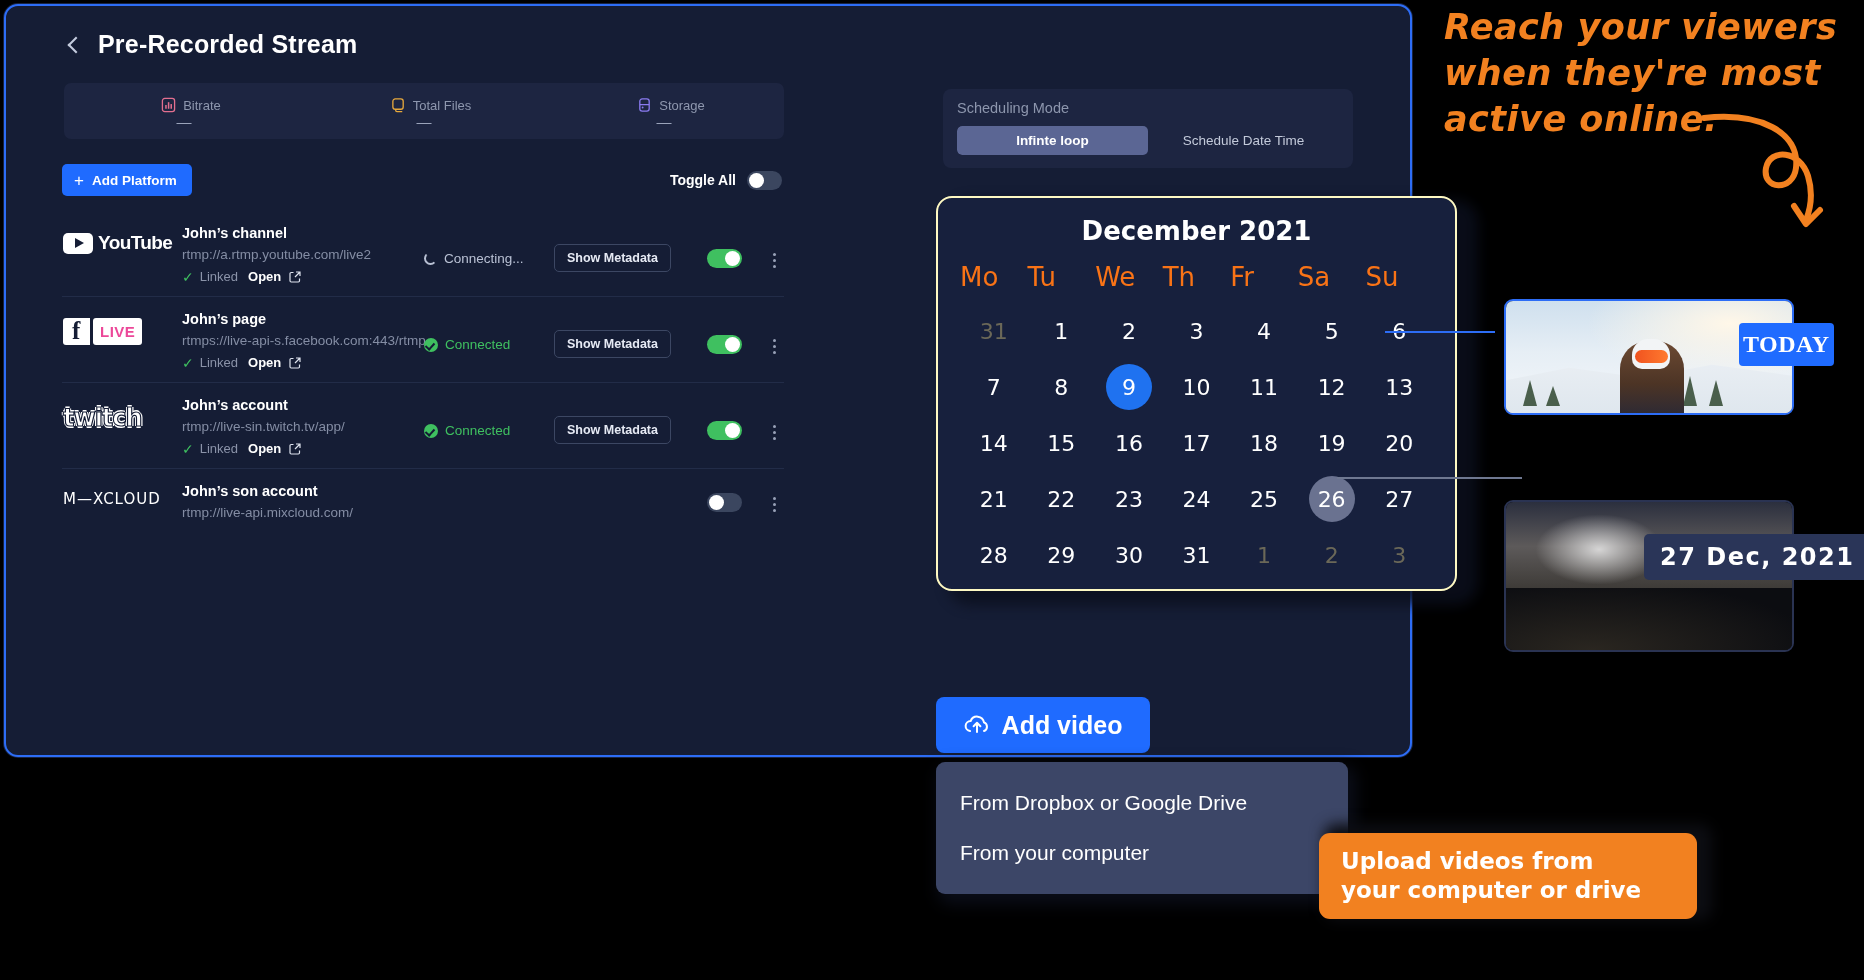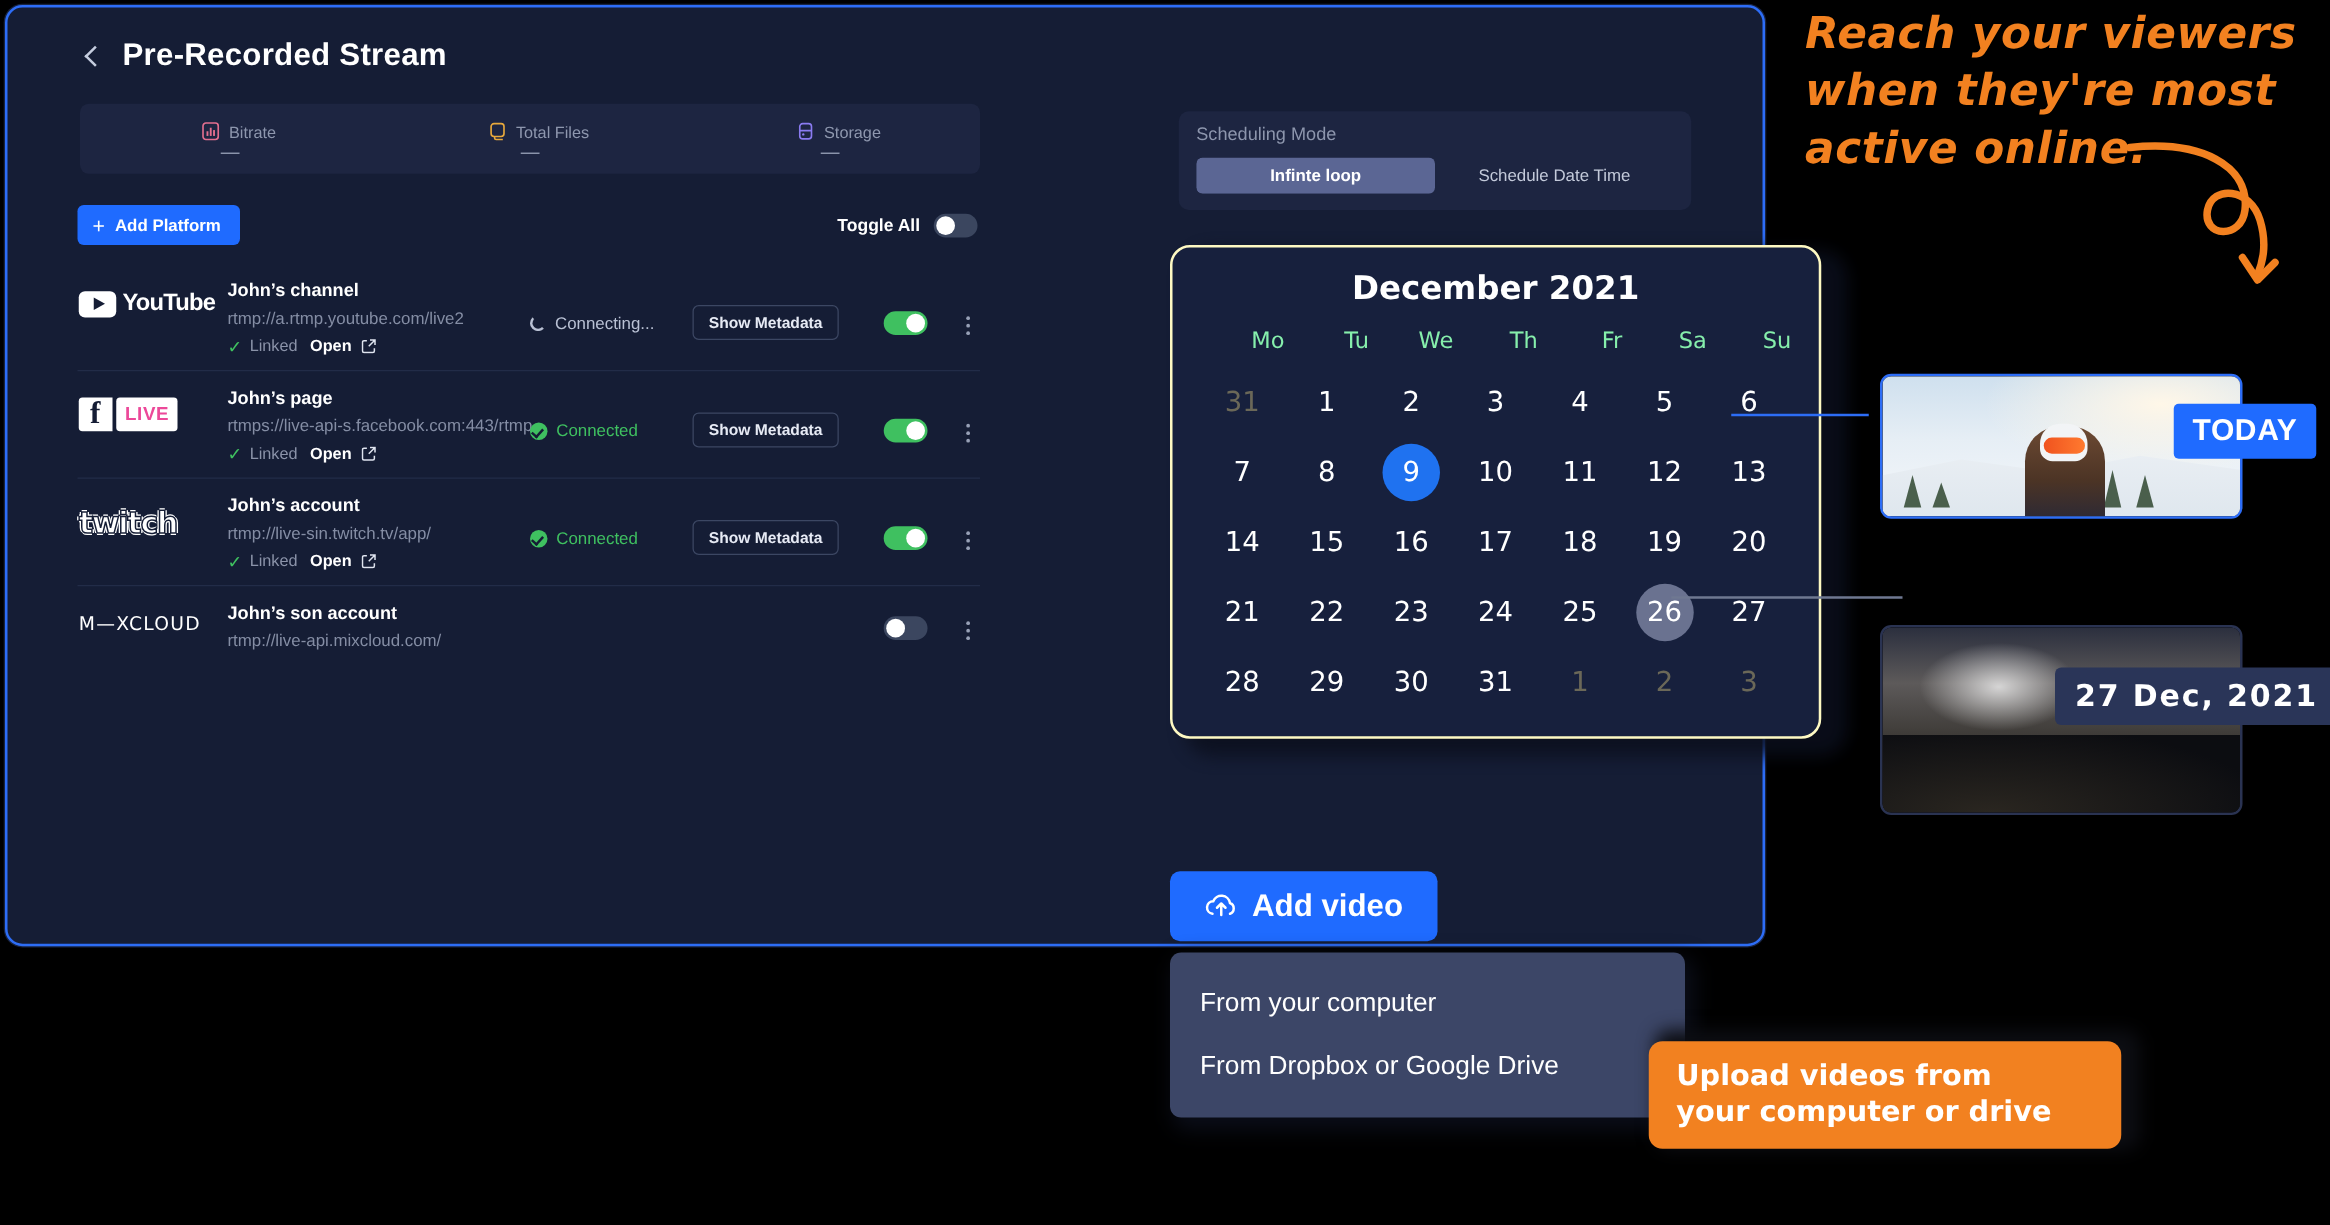--- a/index.html
+++ b/index.html
@@ -136,21 +136,21 @@
     background: #0b0f1d; border-radius: 22px; filter: blur(7px); opacity: .85;
   }
   .calendar {
     position: absolute; left: 936px; top: 196px; width: 521px; height: 395px;
     background: #17203d; border: 2px solid #fef9c3; border-radius: 16px;
     padding: 18px 22px;
   }
   .cal-title { text-align: center; color: #ffffff; font-size: 26px; font-weight: bold;
     font-family: "DejaVu Sans", sans-serif; margin-bottom: 16px; }
   .cal-grid { display: grid; grid-template-columns: repeat(7, 1fr); row-gap: 6px; }
-  .cal-dow { text-align: right; color: #86efac; font-size: 18px; font-family: "DejaVu Sans", sans-serif;
+  .cal-dow { text-align: left; color: #f97316; font-size: 26px; font-family: "DejaVu Sans", sans-serif;
              padding-bottom: 10px; }
   .cal-cell { height: 50px; display: flex; align-items: flex-start; justify-content: center;
     color: #ffffff; font-size: 22px; font-family: "DejaVu Sans", sans-serif; cursor: pointer; position: relative; }
   .cal-cell.muted { color: #6b6858; }
   .cal-cell .pill { width: 46px; height: 46px; border-radius: 50%; display: flex;
     align-items: center; justify-content: center; }
   .cal-cell.selected .pill { background: #1f72f0; }
   .cal-cell.hover .pill { background: #6a7290; }
 
   
@@ -203,22 +203,22 @@
   .ski .goggle { position: absolute; left: 45%; bottom: 50px; width: 33px; height: 13px;
     background: linear-gradient(90deg,#f0531f,#ff7a2f); border-radius: 7px; }
   .concert { width: 100%; height: 100%;
     background: linear-gradient(180deg, #2b2f3e 0%, #5d5a5a 30%, #3a3733 62%, #15161c 100%); position: relative; }
   .concert:before { content: ""; position: absolute; left: 10%; top: 8%; width: 45%; height: 48%;
     background: radial-gradient(ellipse at center, rgba(255,255,255,.75), rgba(255,255,255,0) 70%); }
   .concert:after { content: ""; position: absolute; left: 0; bottom: 0; width: 100%; height: 42%;
     background: radial-gradient(ellipse at 30% 100%, #2a2620, #0c0d11 80%); }
   .badge-today {
     position: absolute; left: 1739px; top: 323px; background: #1f6bff; color: #ffffff;
-    font-size: 24px; font-weight: bold; padding: 8px 15px; border-radius: 4px;
-    font-family: Liberation Sans, sans-serif; letter-spacing: .5px;
+    font-size: 24px; font-weight: bold; padding: 8px 4px; border-radius: 4px;
+    font-family: Liberation Serif, serif; letter-spacing: .5px;
   }
   .badge-date {
     position: absolute; left: 1644px; top: 534px; background: #2a3558; color: #ffffff;
     font-size: 24px; font-weight: bold; padding: 9px 16px; border-radius: 5px;
     font-family: "DejaVu Sans", sans-serif; letter-spacing: 1.5px; white-space: nowrap;
   }
 
   
   .handwrite {
     position: absolute; left: 1444px; top: 4px; width: 400px;
@@ -554,22 +554,22 @@
   <button class="add-video">
     <svg class="upl-ico" viewBox="0 0 26 22">
       <path d="M6 17a5 5 0 0 1 .6-9.96A7 7 0 0 1 20 8.4 4.6 4.6 0 0 1 20 17" fill="none" stroke="#ffffff" stroke-width="2" stroke-linecap="round"></path>
       <path d="M13 18V9M9.6 12.2L13 8.8l3.4 3.4" fill="none" stroke="#ffffff" stroke-width="2" stroke-linecap="round" stroke-linejoin="round"></path>
     </svg>
     <span>Add video</span>
   </button>
 
   <div class="menu-shadow"></div>
   <div class="dropmenu">
+    <div class="dmitem">From Dropbox or Google Drive</div>
     <div class="dmitem">From your computer</div>
-    <div class="dmitem">From Dropbox or Google Drive</div>
   </div>
 
   <svg class="cursor-arrow" width="46" height="50" viewBox="0 0 46 50">
     <path d="M2 2 L2 36 L12 27 L19 42 L27 38 L20 24 L34 24 Z" fill="#f28120"></path>
   </svg>
 
   <div class="tip-shadow"></div>
   <div class="tooltip-orange">
     <span>Upload videos from</span><br>
     <span>your computer or drive</span>

